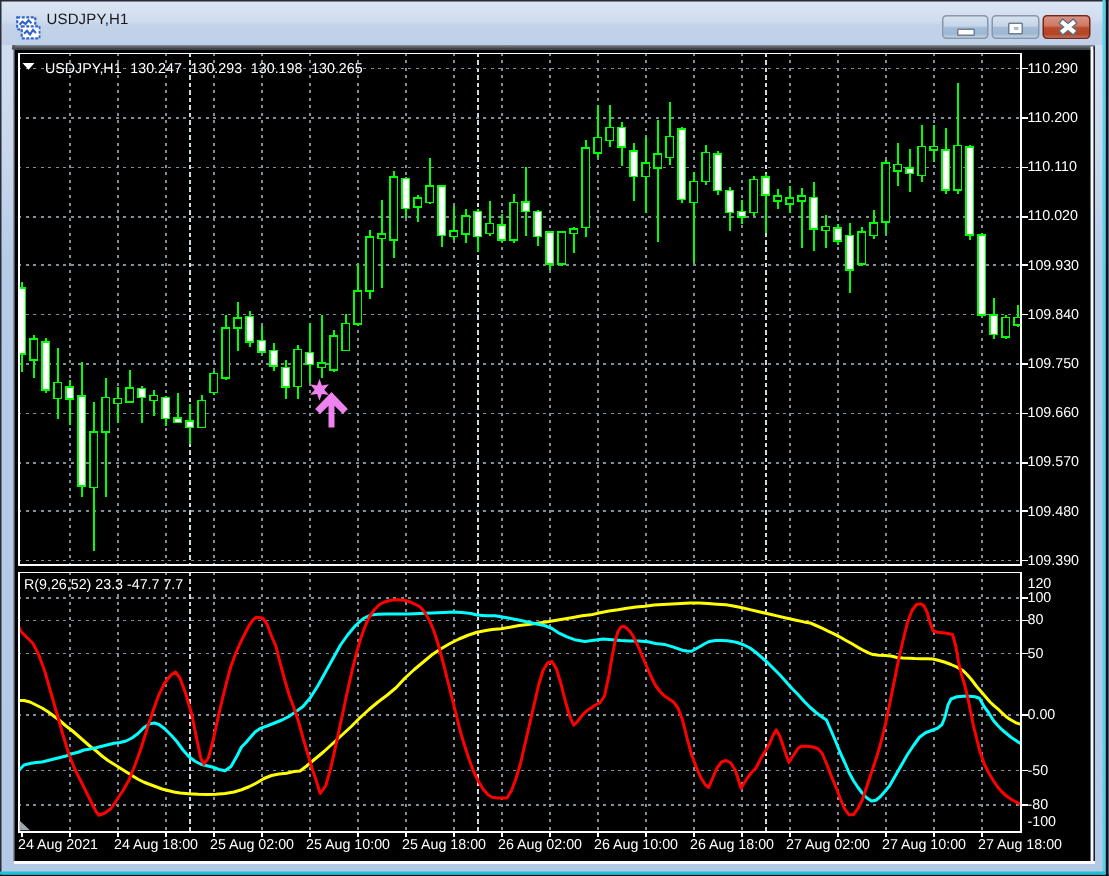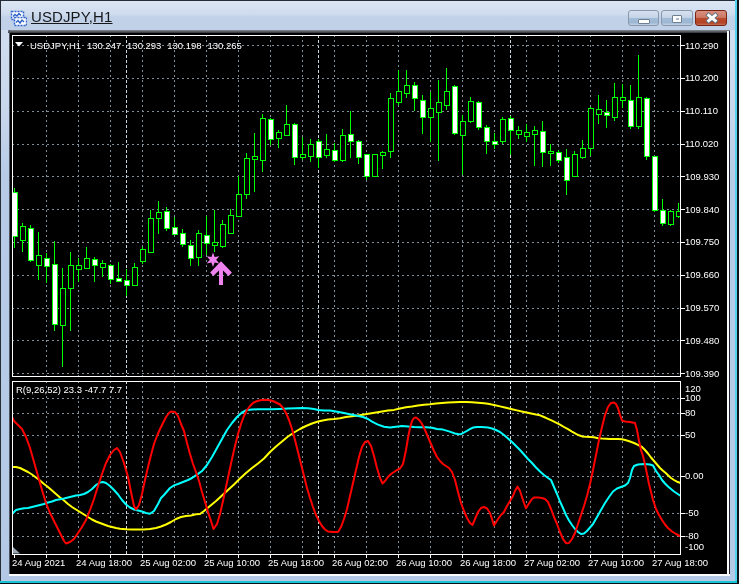--- a/index.html
+++ b/index.html
@@ -9,21 +9,21 @@
 #edgeT{position:absolute;left:0;top:0;width:739px;height:1px;background:#272d36;}
 #edgeR{position:absolute;right:0;top:0;width:2.1px;height:584px;background:#10151c;}
 #dkR{position:absolute;left:728.8px;top:31px;width:1.7px;height:545px;background:#1c222b;}
 #edgeB{position:absolute;left:0;bottom:0;width:739px;height:0.9px;background:#0a1018;}
 #cyanR{position:absolute;left:735.4px;top:0;width:1.5px;height:583px;background:#55d2ee;}
 #cyanB{position:absolute;left:0;top:581.3px;width:737px;height:1.9px;background:#19c3d4;}
 
 #title{position:absolute;left:1px;top:1px;width:737px;height:29px;
 background:linear-gradient(#dce6f4 0%,#cfdcee 45%,#c2d2e8 55%,#bfd0e8 100%);
 border-radius:4px 4px 0 0;}
-#ttext{position:absolute;left:31px;top:8px;font-size:15px;color:#16181b;letter-spacing:0.1px;text-decoration:underline;}
+#ttext{position:absolute;left:31px;top:8px;font-size:10px;color:#16181b;letter-spacing:0.1px;}
 
 #shadT{position:absolute;left:8px;top:30px;width:722px;height:3px;
 background:linear-gradient(#878c93,#2e3237);}
 #shadL{position:absolute;left:8.5px;top:30px;width:1.5px;height:546px;background:#4e5560;}
 #hiR{position:absolute;left:726.6px;top:31px;width:2.2px;height:545px;background:#fafcfe;}
 #hiB2{position:absolute;left:8.5px;top:573.5px;width:721px;height:2.8px;background:#fafcfe;}
 #client{position:absolute;left:10px;top:33px;width:716.7px;height:540.5px;background:#000;}
 
 .btn{position:absolute;top:10px;height:15.8px;border-radius:3px;box-sizing:border-box;}
 #bmin{left:627.5px;width:31.4px;border:1px solid #8897ab;

